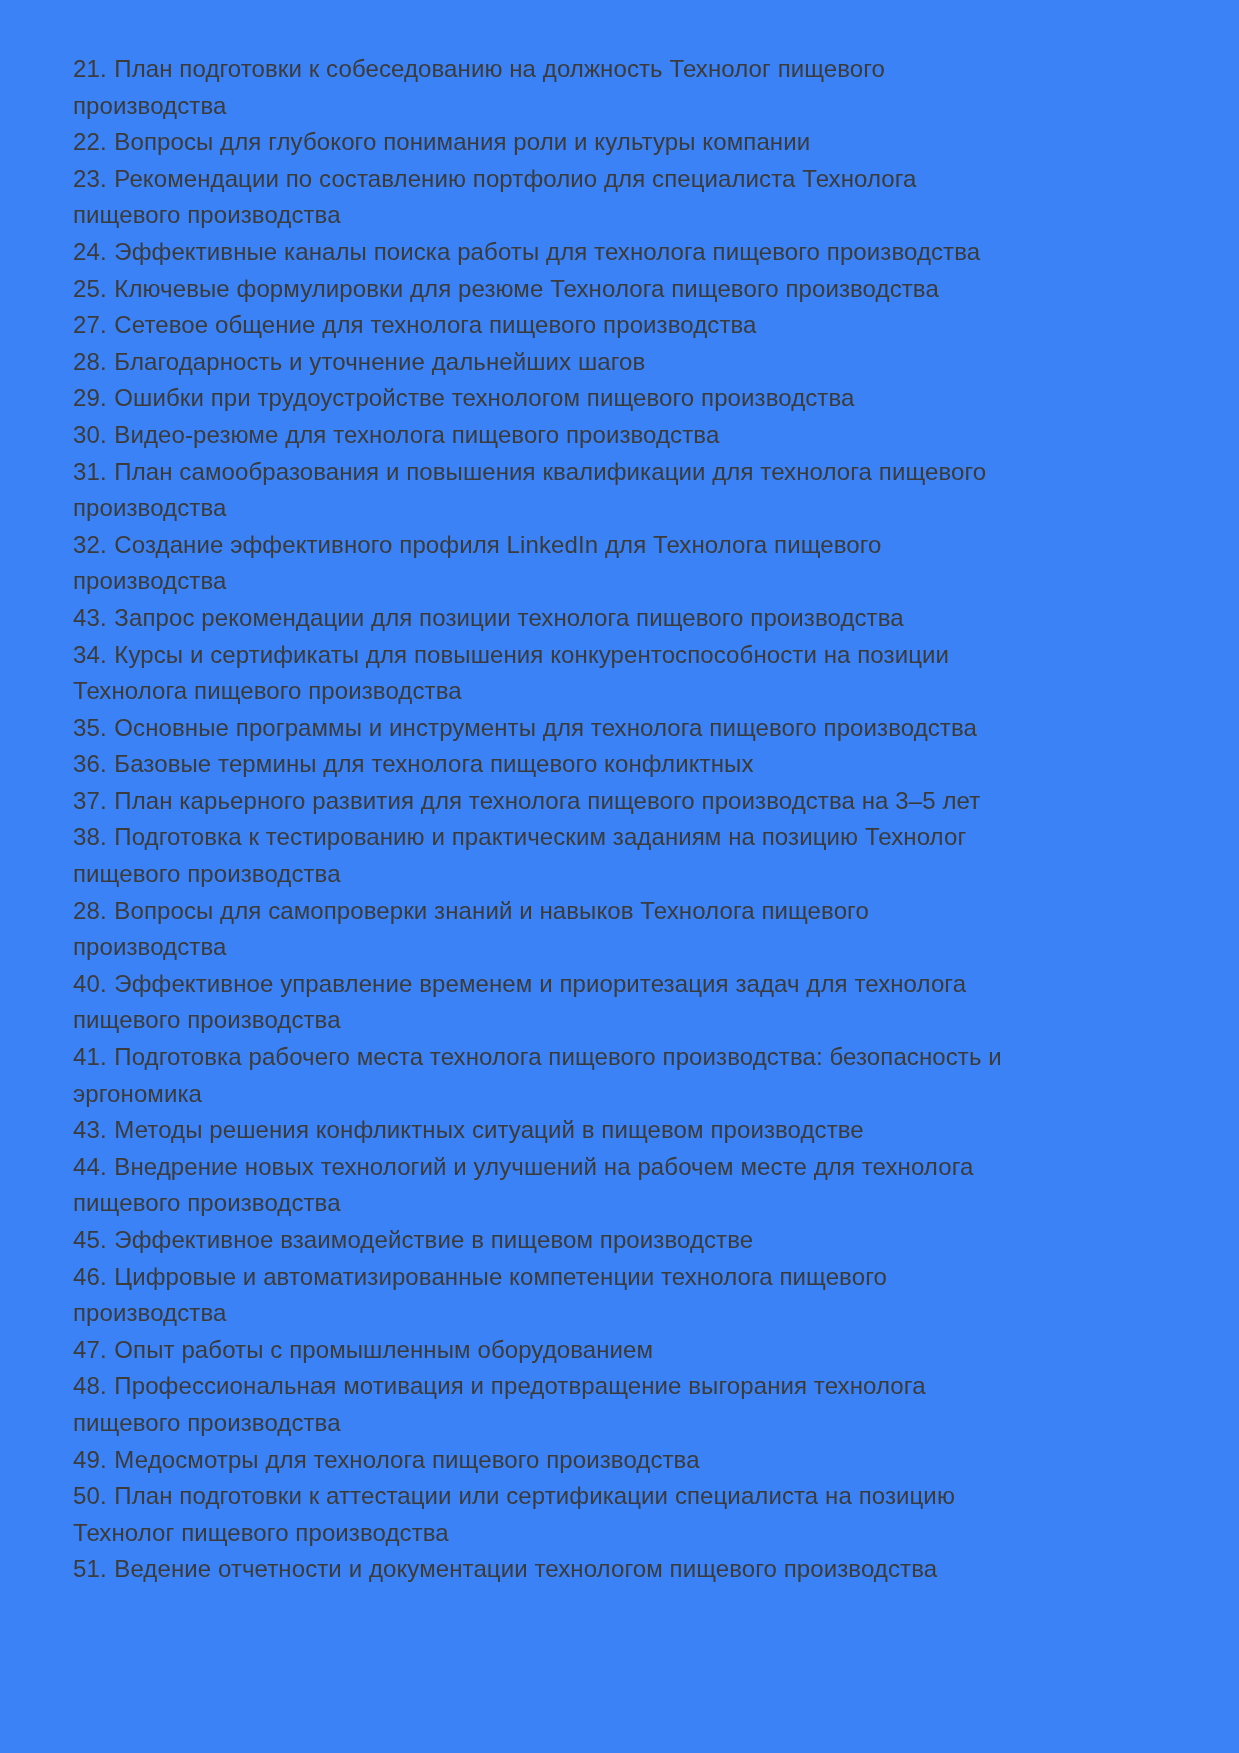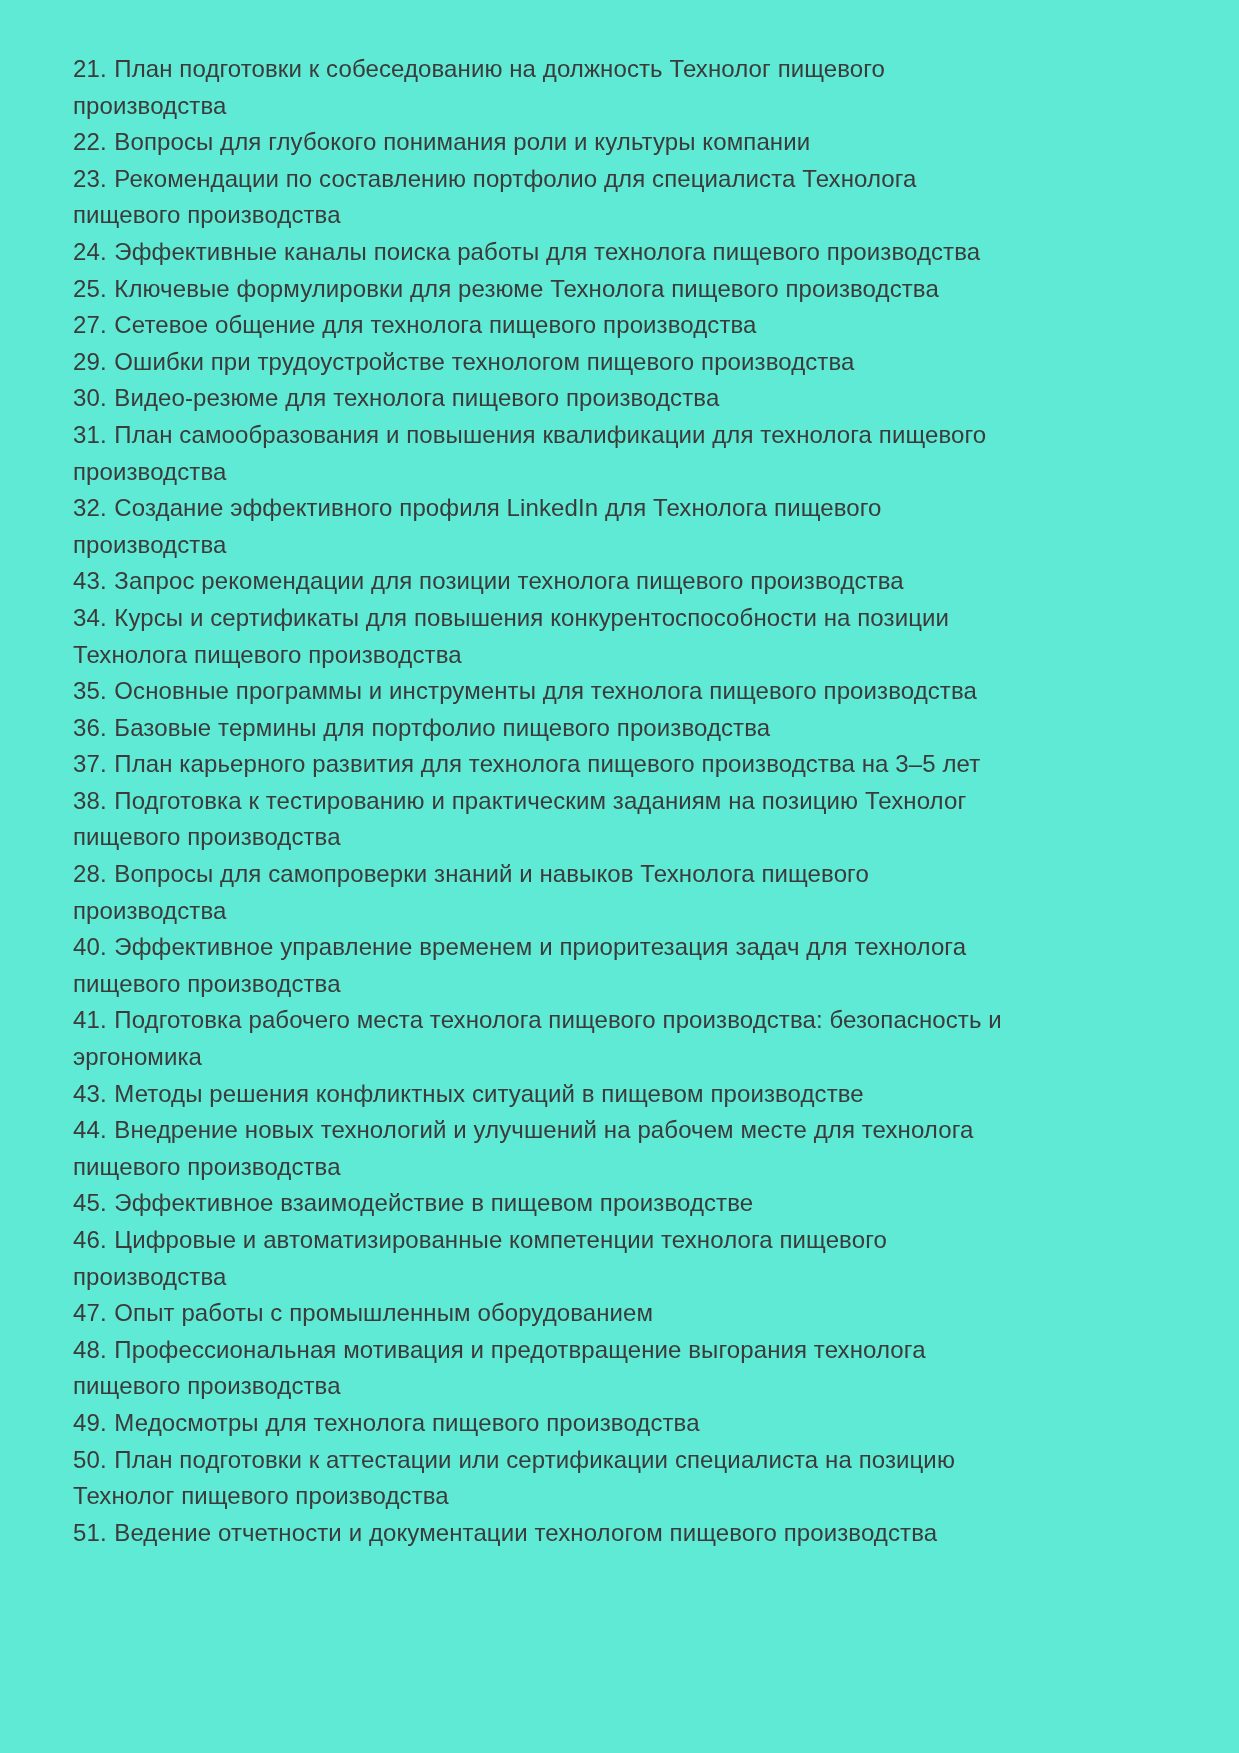--- a/index.html
+++ b/index.html
@@ -5,21 +5,21 @@
 <style>
   html, body {
     margin: 0;
     padding: 0;
     background: #ffffff;
     font-family: "Liberation Sans", "DejaVu Sans", sans-serif;
   }
   .page {
     width: 1239px;
     min-height: 1753px;
-    background: #5eead4;
+    background: #3b82f6;
     box-sizing: border-box;
     padding: 51px 0 0 73px;
   }
   .numbered-list {
     width: 952px;
   }
   .list-item {
     margin: 0;
     padding: 0;
     font-size: 24px;
@@ -43,36 +43,37 @@
 
   <p class="list-item"><span class="item-label">23.</span><span class="item-text">Рекомендации по составлению портфолио для специалиста Технолога пищевого производства</span></p>
 
   <p class="list-item"><span class="item-label">24.</span><span class="item-text">Эффективные каналы поиска работы для технолога пищевого производства</span></p>
 
   <p class="list-item"><span class="item-label">25.</span><span class="item-text">Ключевые формулировки для резюме Технолога пищевого производства</span></p>
 
 
   <p class="list-item"><span class="item-label">27.</span><span class="item-text">Сетевое общение для технолога пищевого производства</span></p>
 
+  <p class="list-item"><span class="item-label">28.</span><span class="item-text">Благодарность и уточнение дальнейших шагов</span></p>
 
   <p class="list-item"><span class="item-label">29.</span><span class="item-text">Ошибки при трудоустройстве технологом пищевого производства</span></p>
 
   <p class="list-item"><span class="item-label">30.</span><span class="item-text">Видео-резюме для технолога пищевого производства</span></p>
 
   <p class="list-item"><span class="item-label">31.</span><span class="item-text">План самообразования и повышения квалификации для технолога пищевого производства</span></p>
 
   <p class="list-item"><span class="item-label">32.</span><span class="item-text">Создание эффективного профиля LinkedIn для Технолога пищевого производства</span></p>
 
   <p class="list-item"><span class="item-label">43.</span><span class="item-text">Запрос рекомендации для позиции технолога пищевого производства</span></p>
 
   <p class="list-item"><span class="item-label">34.</span><span class="item-text">Курсы и сертификаты для повышения конкурентоспособности на позиции Технолога пищевого производства</span></p>
 
   <p class="list-item"><span class="item-label">35.</span><span class="item-text">Основные программы и инструменты для технолога пищевого производства</span></p>
 
-  <p class="list-item"><span class="item-label">36.</span><span class="item-text">Базовые термины для портфолио пищевого производства</span></p>
+  <p class="list-item"><span class="item-label">36.</span><span class="item-text">Базовые термины для технолога пищевого конфликтных</span></p>
 
   <p class="list-item"><span class="item-label">37.</span><span class="item-text">План карьерного развития для технолога пищевого производства на 3–5 лет</span></p>
 
   <p class="list-item"><span class="item-label">38.</span><span class="item-text">Подготовка к тестированию и практическим заданиям на позицию Технолог пищевого производства</span></p>
 
   <p class="list-item"><span class="item-label">28.</span><span class="item-text">Вопросы для самопроверки знаний и навыков Технолога пищевого производства</span></p>
 
   <p class="list-item"><span class="item-label">40.</span><span class="item-text">Эффективное управление временем и приоритезация задач для технолога пищевого производства</span></p>
 
   <p class="list-item"><span class="item-label">41.</span><span class="item-text">Подготовка рабочего места технолога пищевого производства: безопасность и эргономика</span></p>

